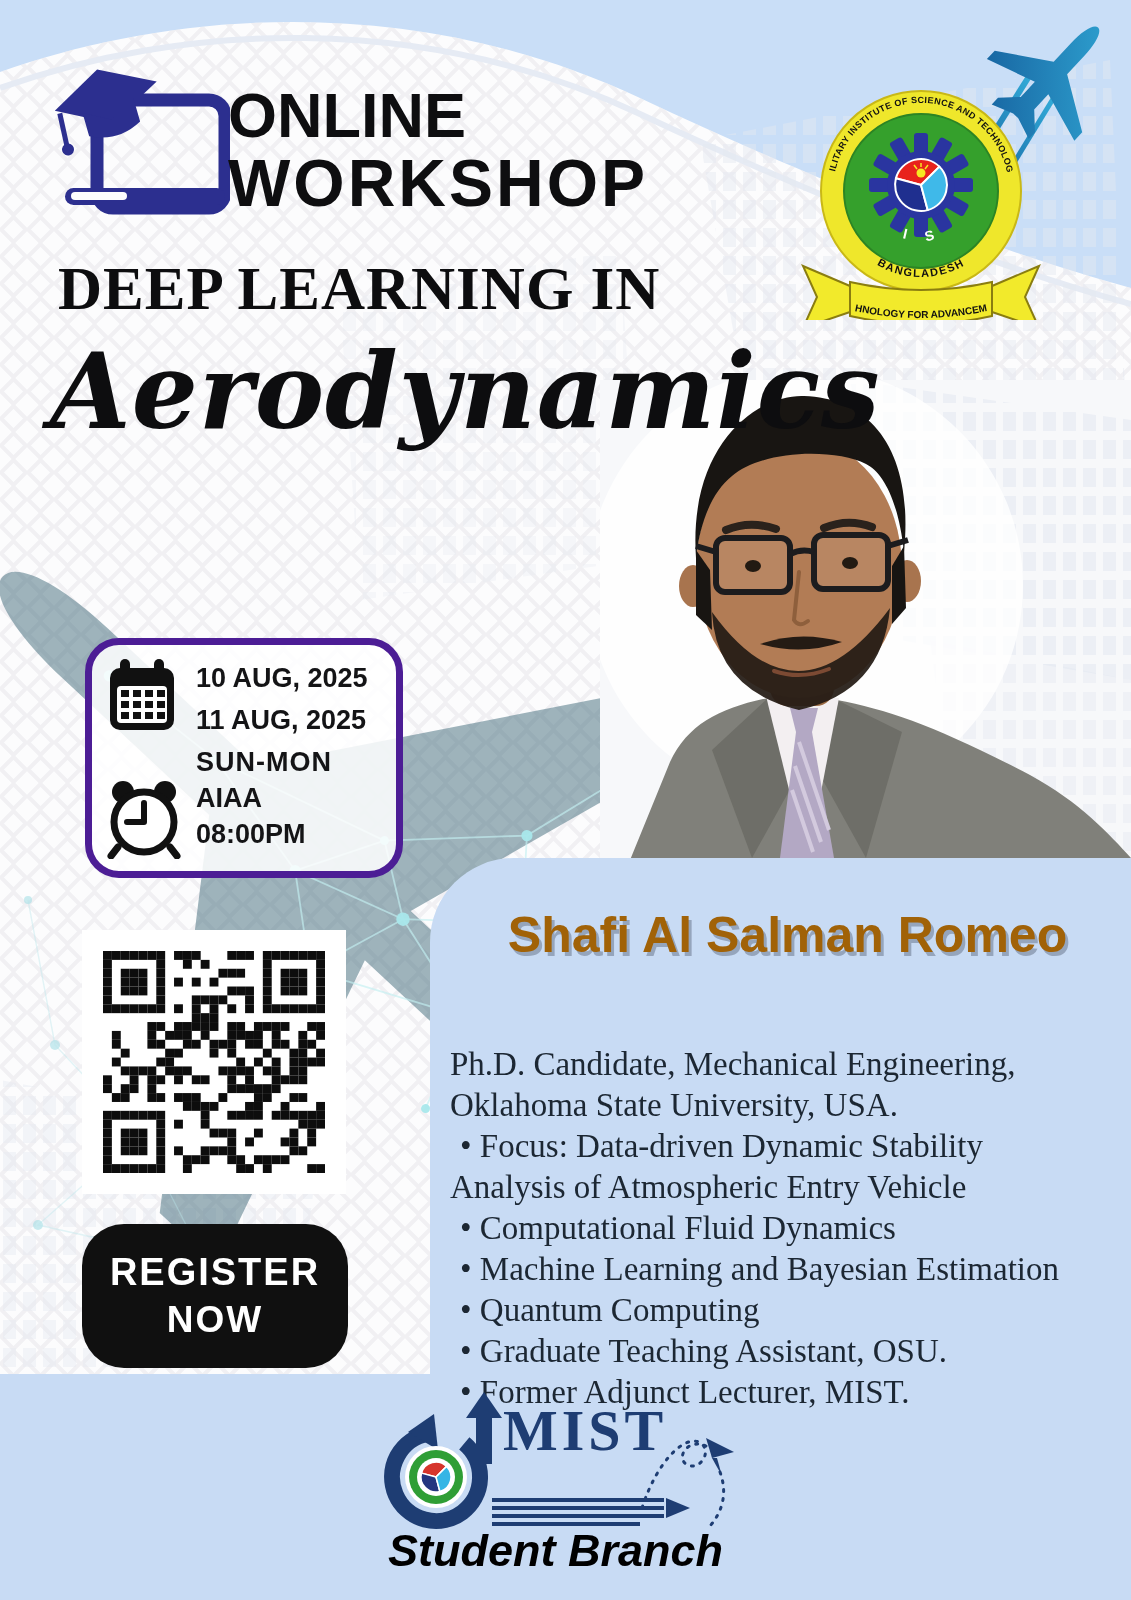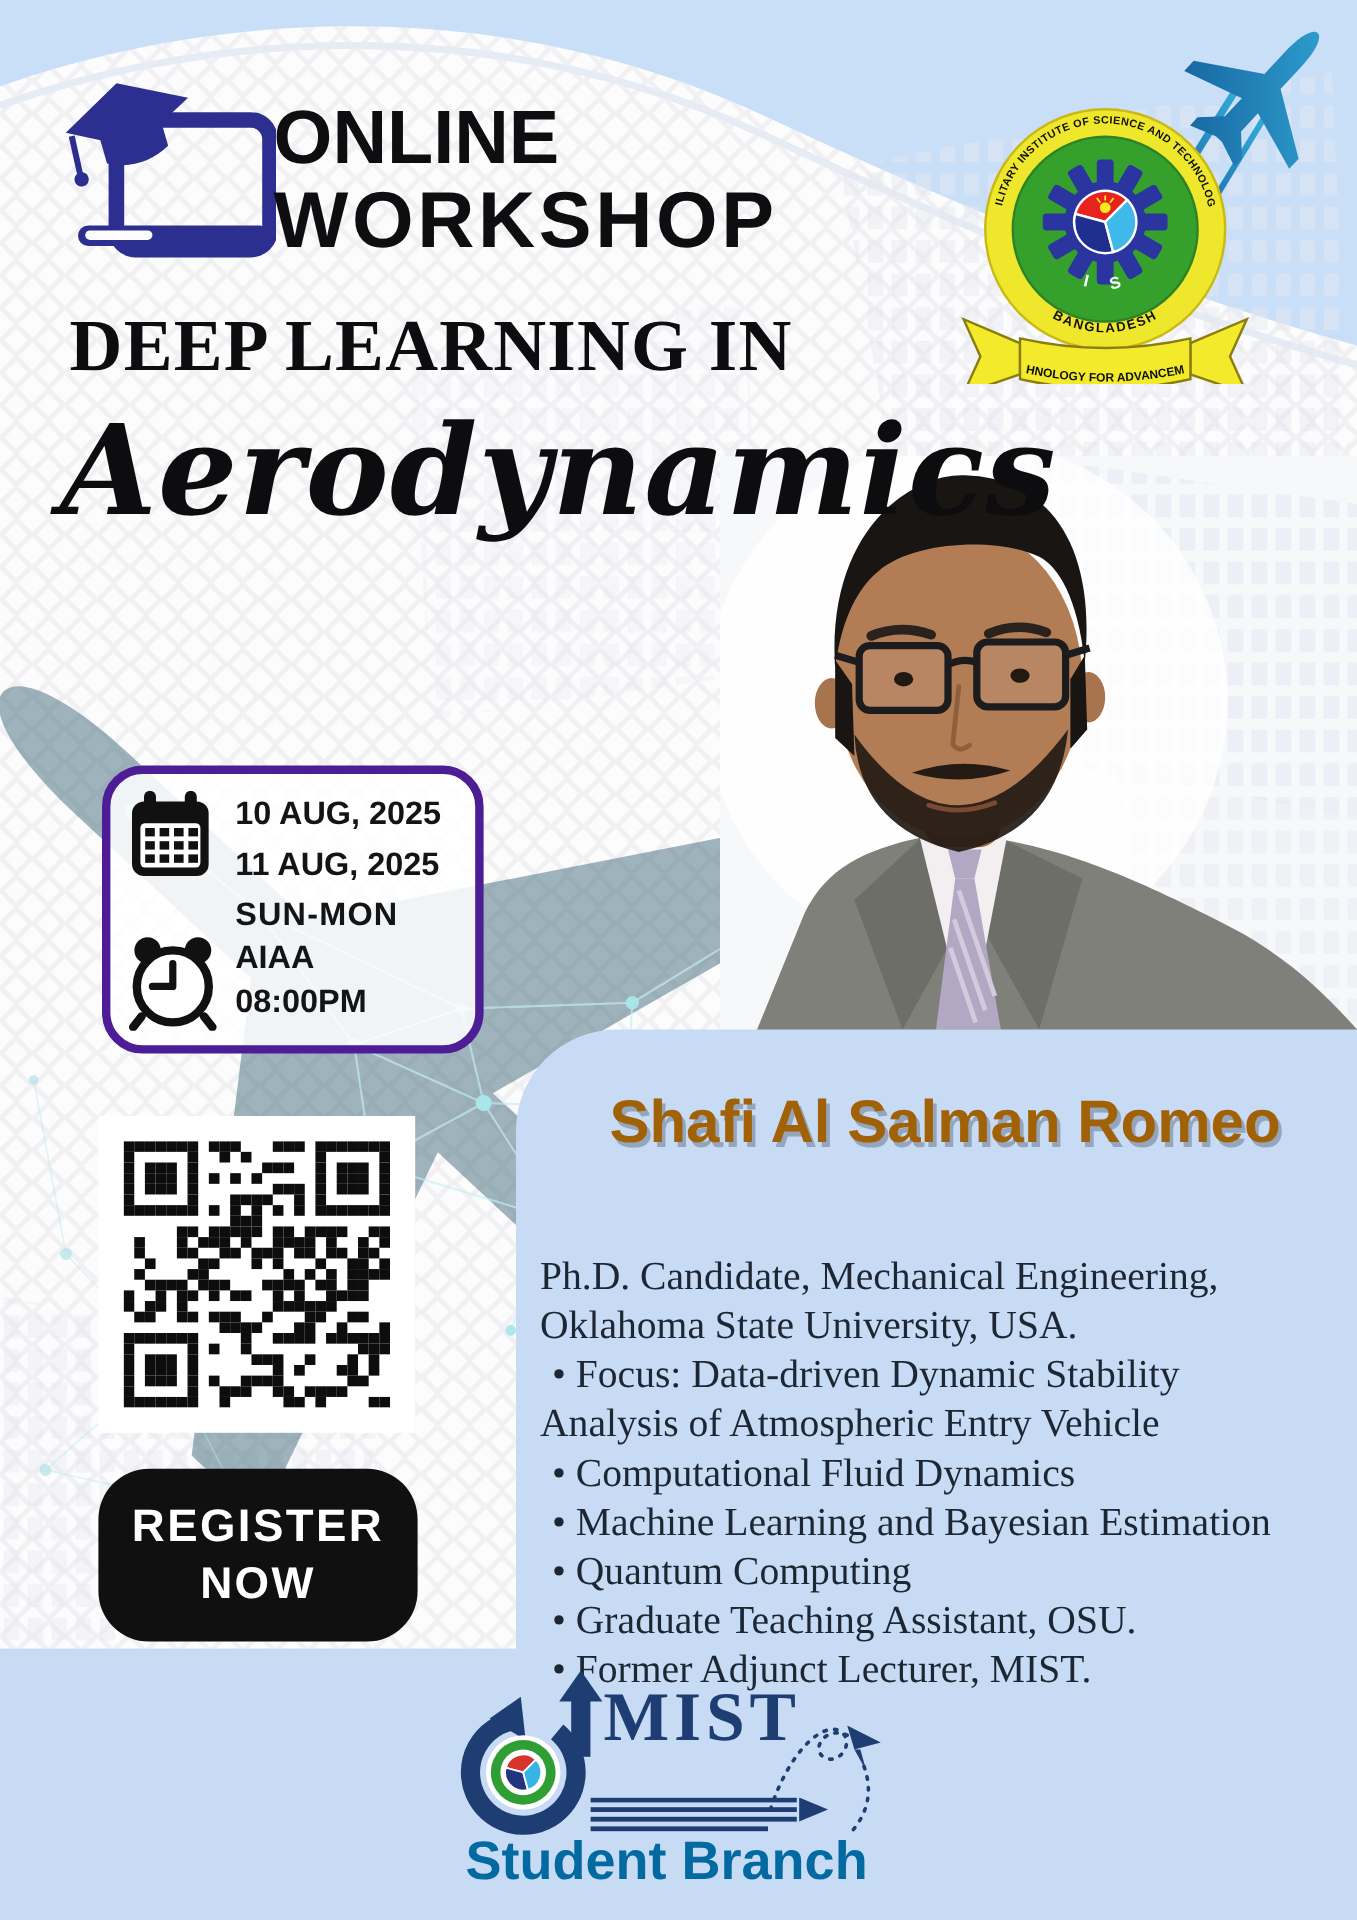--- a/index.html
+++ b/index.html
@@ -43,22 +43,22 @@
   .bio{position:absolute;left:450px;top:1030px;width:672px;font-family:"Liberation Serif",serif;
     font-size:33px;color:#1c2733;margin-top:14px;}
   .bio .line{height:41px;line-height:41px;white-space:nowrap;}
   .bio .indent{padding-left:10px;}
 
   
   .footer-mist{position:absolute;left:503px;top:1402px;font-family:"Liberation Serif",serif;
     font-weight:bold;font-size:58px;letter-spacing:4px;color:#1e3d73;line-height:1;}
   .footer-aiaa{position:absolute;left:497px;top:1459px;font-weight:bold;font-style:italic;
     font-size:55px;letter-spacing:3px;color:#1e3d73;line-height:1;}
-  .footer-branch{position:absolute;left:388px;top:1528px;font-weight:bold;
-    font-size:45px;color:#0369a1;line-height:1;}
+  .footer-branch{position:absolute;left:388px;top:1528px;font-weight:bold;font-style:italic;
+    font-size:45px;color:#000000;line-height:1;}
 </style>
 </head>
 <body>
 
 <div class="poster">
 
   <svg class="abs" width="1131" height="1600" viewBox="0 0 1131 1600" style="left:0;top:0;">
     <defs>
       <pattern id="lat" width="27" height="27" patternUnits="userSpaceOnUse">
         <path d="M13.5 1 L26 13.5 L13.5 26 L1 13.5 Z" fill="none" stroke="#e3e2e7" stroke-width="4"></path>

